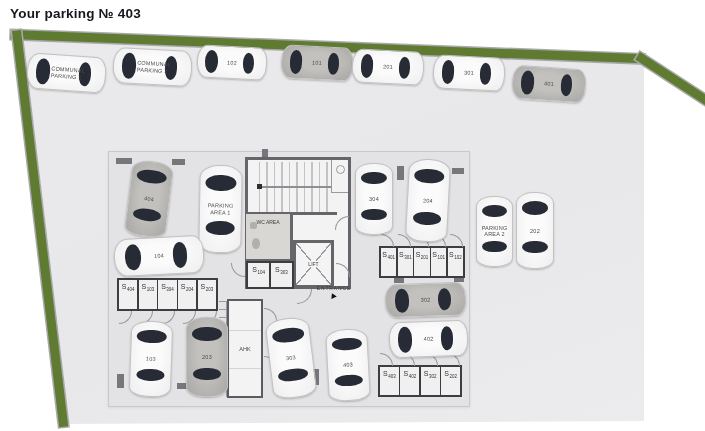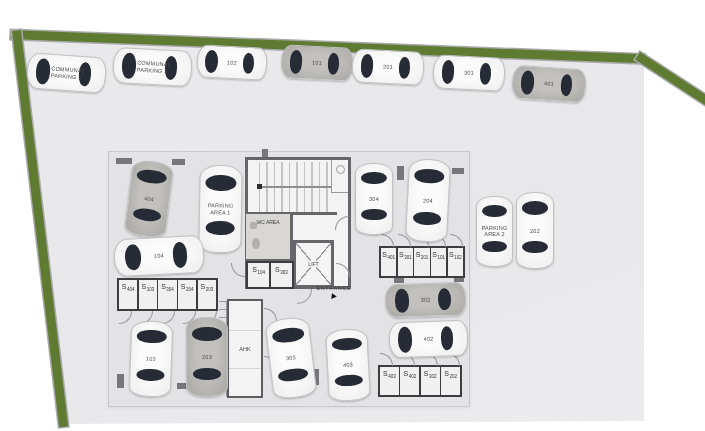--- a/index.html
+++ b/index.html
@@ -71,20 +71,21 @@
   .ahkline{position:absolute;left:229px;width:32px;height:1px;background:#d4d4d7}
 
   
   .stub{position:absolute;background:#77777b}
 </style>
 </head>
 <body>
 
 <div class="stage">
 
+  <div class="title">Your parking № 403</div>
 
   <div class="floor"></div>
   <div class="wall top"></div>
   <div class="wall topright"></div>
   <div class="wall left"></div>
 
   <div class="block"></div>
 
   <div class="stub" style="left:116px;top:158px;width:16px;height:6px"></div>
   <div class="stub" style="left:172px;top:159px;width:13px;height:6px"></div>

